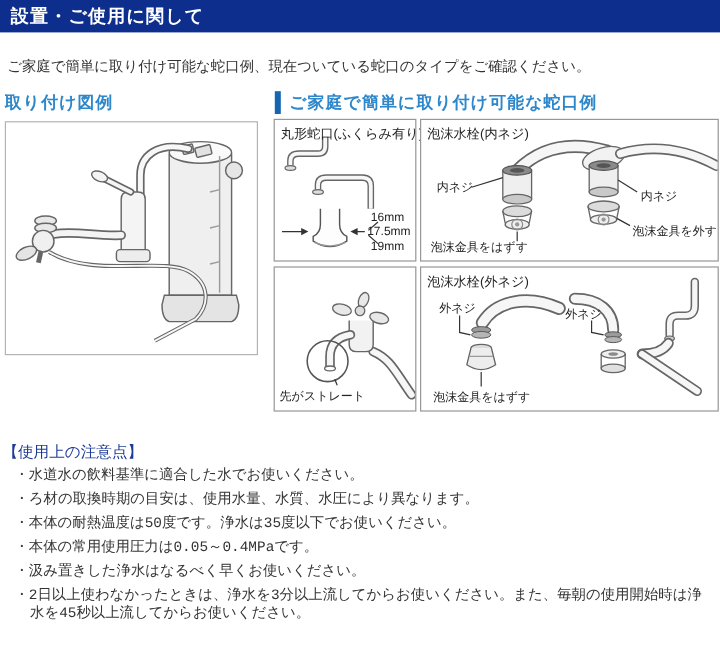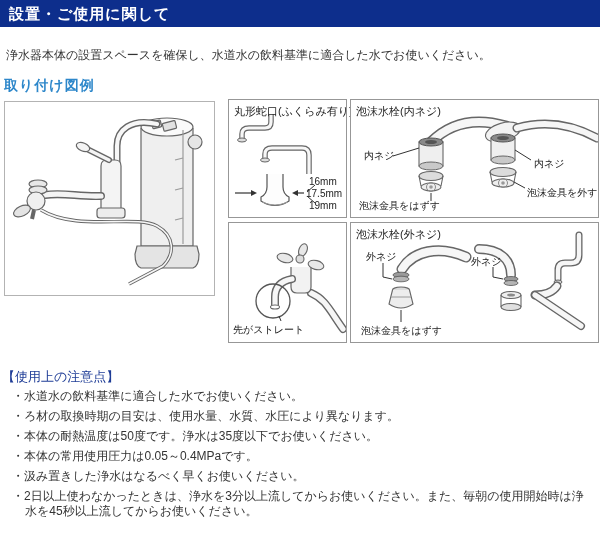--- a/index.html
+++ b/index.html
@@ -21,32 +21,32 @@
   .box1{left:228px;top:99px;width:117px;height:117px;}
   .box2{left:350px;top:99px;width:247px;height:117px;}
   .box3{left:228px;top:222px;width:117px;height:119px;}
   .box4{left:350px;top:222px;width:247px;height:119px;}
   .box-title{left:5px;top:4px;font-size:11px;color:#222;white-space:nowrap;}
   .ill-label{font-size:10px;color:#222;white-space:nowrap;}
   svg.ill{position:absolute;left:0;top:0;}
   
   .notes-heading{left:2px;top:368px;font-size:13px;font-weight:normal;color:#1e3c96;}
   .notes-list{left:12px;top:389px;width:582px;margin:0;padding:0;list-style:none;}
-  .notes-list li{font-size:12px;line-height:15px;margin:0 0 5px 0;padding-left:13px;text-indent:-13px;color:#333;}
+  .notes-list li{font-size:12px;line-height:15px;margin:0 0 5px 0;padding-left:13px;text-indent:-13px;color:#333;font-family:Liberation Mono, monospace;}
 </style>
 </head>
 <body>
 
 <div id="page">
 
   <div class="abs header-bar">
     <div class="header-title">設置・ご使用に関して</div>
   </div>
 
-  <div class="abs intro">浄水器本体の設置スペースを確保し、水道水の飲料基準に適合した水でお使いください。</div>
+  <div class="abs intro">ご家庭で簡単に取り付け可能な蛇口例、現在ついている蛇口のタイプをご確認ください。</div>
 
   <div class="abs sec-heading install-heading">取り付け図例</div>
 
   <div class="abs install-box">
     <svg class="ill" width="207" height="191" viewBox="0 0 207 191">
 
       <g stroke="#666" stroke-width="1.2" fill="none">
         <path d="M136,26 L136,144 L188,144 L188,26" fill="#efefef"></path>
         <ellipse cx="162" cy="25" rx="26" ry="9" fill="#fafafa"></ellipse>
         <rect x="147" y="19" width="9" height="7" rx="1" transform="rotate(-14 151 22)" fill="#e2e2e2"></rect>
@@ -74,20 +74,24 @@
         <circle cx="31" cy="99" r="9" fill="#f0f0f0"></circle>
         <ellipse cx="17" cy="109" rx="9" ry="5" fill="#e4e4e4" transform="rotate(-25 17 109)"></ellipse>
         <path d="M29,108 L27,117" stroke-width="4"></path>
       </g>
 
       <path d="M36,108 C72,130 130,112 152,124 C170,134 170,152 158,164 L124,182" stroke="#666" stroke-width="3.4" fill="none"></path>
       <path d="M36,108 C72,130 130,112 152,124 C170,134 170,152 158,164 L124,182" stroke="#f7f7f7" stroke-width="1.6" fill="none"></path>
     </svg>
   </div>
 
+  <div class="abs examples-heading">
+    <div class="accent-bar"></div>
+    <div class="sec-heading">ご家庭で簡単に取り付け可能な蛇口例</div>
+  </div>
 
   <div class="abs ex-box box1">
     <svg class="ill" width="117" height="117" viewBox="0 0 117 117">
       <g stroke="#666" stroke-width="5.5" fill="none" stroke-linecap="butt">
         <path d="M13,38 L13,34 Q13,28 20,28 L36,28 Q42,28 42,22 L42,14"></path>
         <path d="M36,58 L36,54 Q36,48 43,48 L73,48 Q80,48 80,55 L80,74"></path>
       </g>
       <g stroke="#f7f7f7" stroke-width="3.2" fill="none">
         <path d="M13,38 L13,34 Q13,28 20,28 L36,28 Q42,28 42,22 L42,14"></path>
         <path d="M36,58 L36,54 Q36,48 43,48 L73,48 Q80,48 80,55 L80,74"></path>

